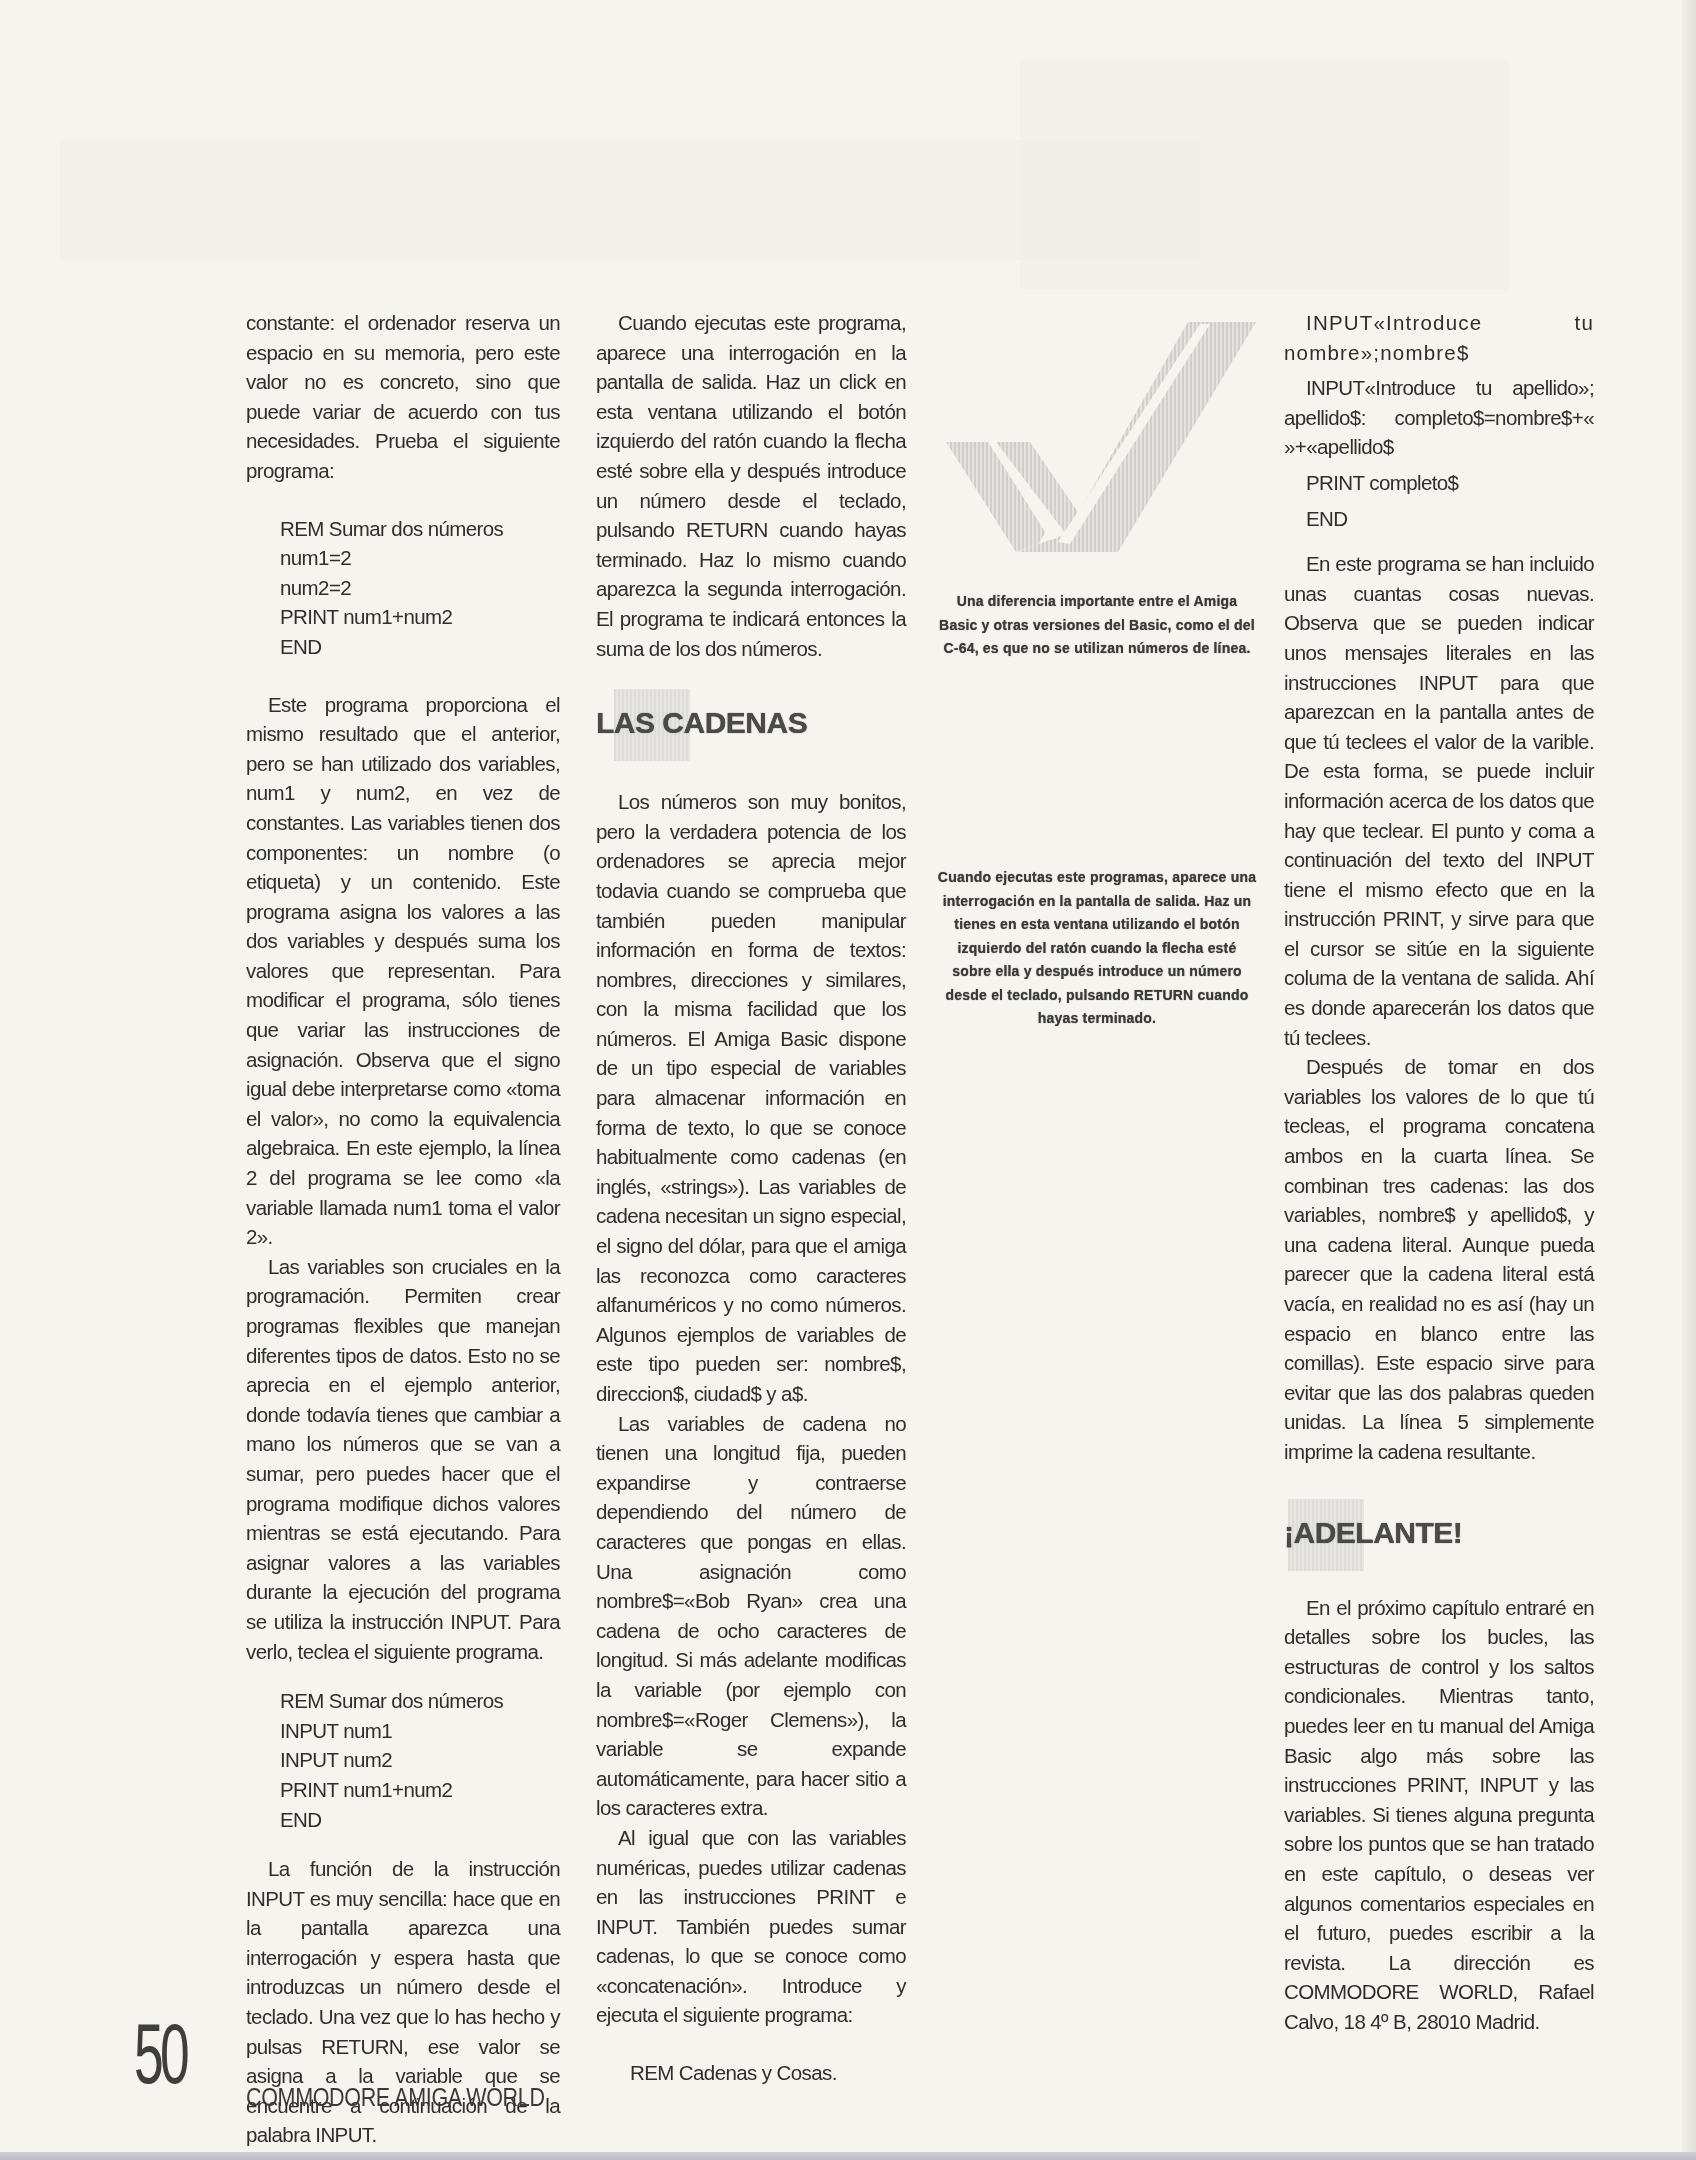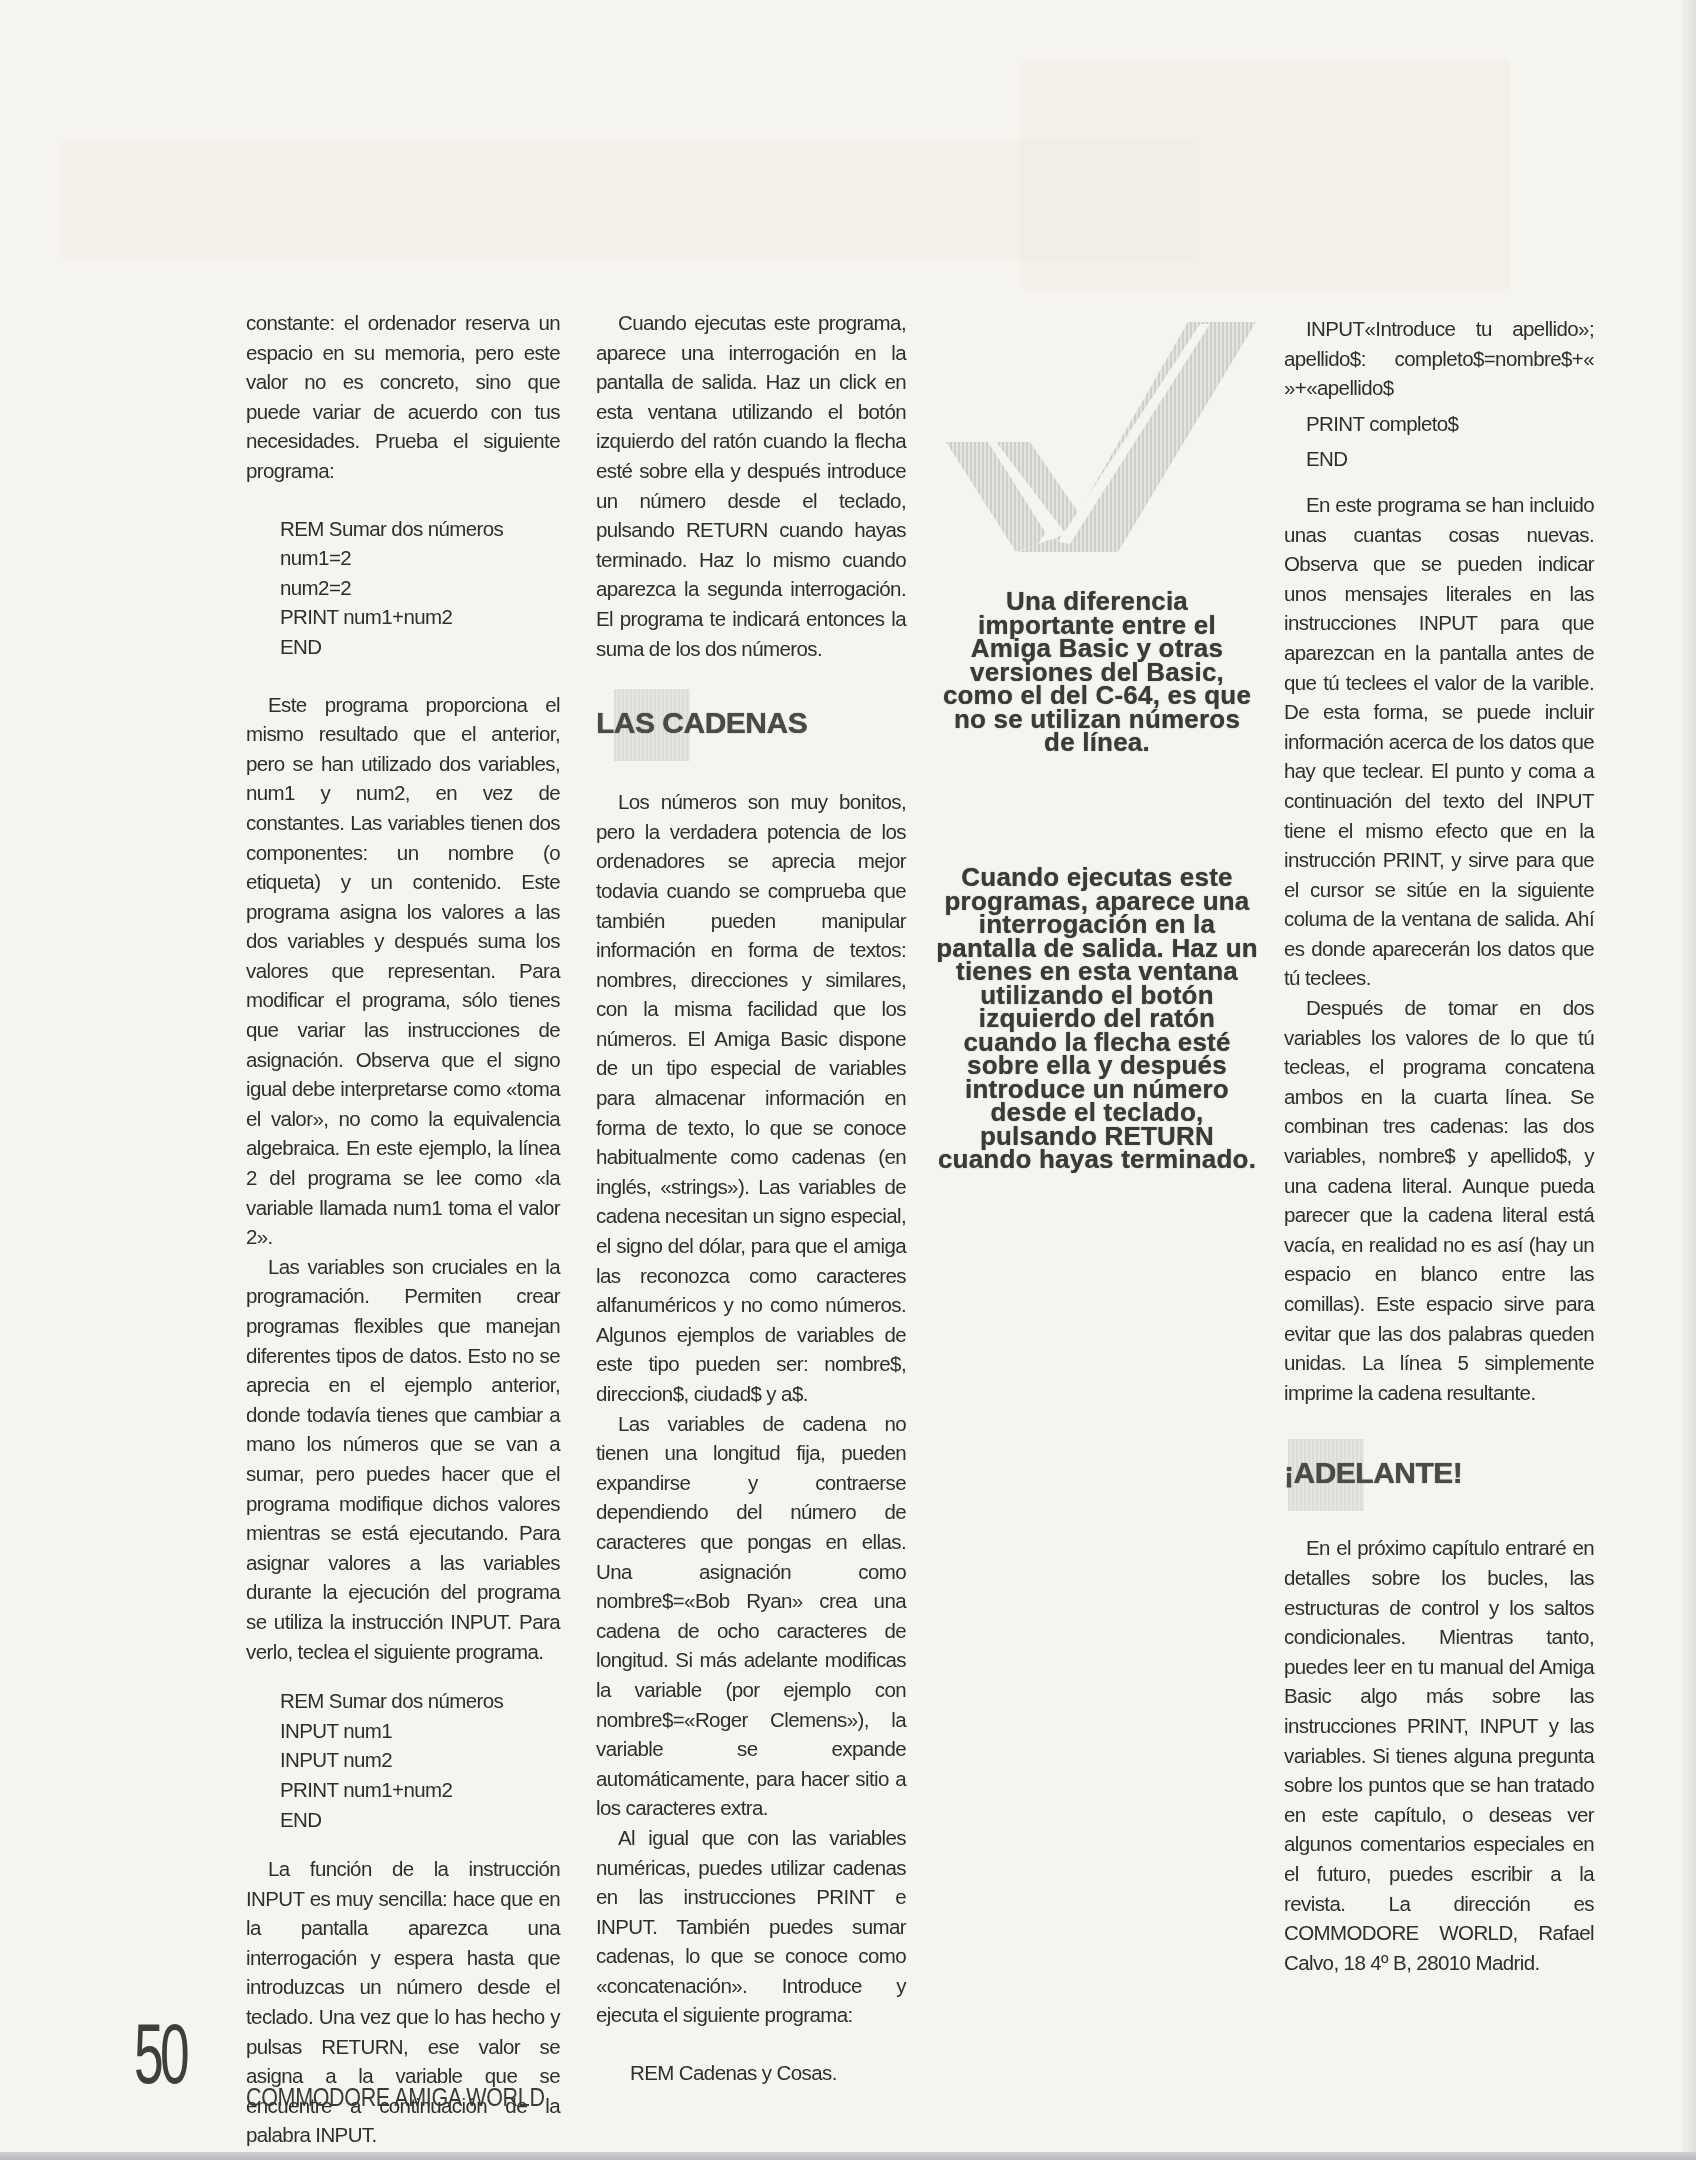--- a/index.html
+++ b/index.html
@@ -30,21 +30,21 @@
   .heading { position: relative; font-family: "Liberation Sans", sans-serif; font-weight: 700;
     font-size: 30px; letter-spacing: -0.5px; color: #4a4a48; margin: 30px 0 34px 0; height: 60px;
     line-height: 60px; text-indent: 0; }
   .heading .shade { position: absolute; left: 18px; top: -4px; width: 76px; height: 72px;
     background: repeating-linear-gradient(90deg, #dcdcd8 0 2px, #e6e5e1 2px 4px); z-index: 0; }
   .heading span.t { position: relative; z-index: 1; text-shadow: 0 0 1px #333; }
 
   .checkmark { position: absolute; left: 938px; top: 312px; width: 320px; height: 250px; }
 
   .pull { position: absolute; left: 936px; width: 322px; text-align: center;
-    font-weight: 900; font-size: 26px; line-height: 23.5px; color: #3a3a38; letter-spacing: 0.2px;
+    font-weight: 900; font-size: 14px; line-height: 23.5px; color: #3a3a38; letter-spacing: 0.2px;
     text-shadow: 0 0 1px #555; }
   .pull1 { top: 590px; }
   .pull2 { top: 866px; }
 
   .pagenum { position: absolute; left: 134px; top: 2010px; font-size: 86px; line-height: 86px;
     font-weight: 400; color: #3e3e3c; letter-spacing: -6px; transform: scaleX(0.62); transform-origin: 0 0;
     font-family: "Liberation Sans", sans-serif; }
   .footer { position: absolute; left: 246px; top: 2083px; font-size: 25px; letter-spacing: -0.4px;
     color: #3a3a38; transform: scaleX(0.86); transform-origin: 0 0; white-space: nowrap; }
 </style>
@@ -109,20 +109,21 @@
   <polygon points="148,210 268,10 318,10 180,240 150,240" fill="url(#hatch)"></polygon>
   <polygon points="120,230 262,12 272,12 132,232" fill="#f6f4ee"></polygon>
   <polygon points="52,132 58,132 120,226 112,228" fill="#f6f4ee"></polygon>
 </svg>
 
 <div class="pull pull1">Una diferencia importante entre el Amiga Basic y otras versiones del Basic, como el del C-64, es que no se utilizan números de línea.</div>
 <div class="pull pull2">Cuando ejecutas este programas, aparece una interrogación en la pantalla de salida. Haz un tienes en esta ventana utilizando el botón izquierdo del ratón cuando la flecha esté sobre ella y después introduce un número desde el teclado, pulsando RETURN cuando hayas terminado.</div>
 
 <div class="col c4">
   <div style="text-align:justify">
+    <p style="letter-spacing:1.2px">INPUT«Introduce tu nombre»;nombre$</p>
     <div style="height:6px"></div>
     <p>INPUT«Introduce tu apellido»; apellido$: completo$=nombre$+« »+«apellido$</p>
     <div style="height:6px"></div>
     <p>PRINT completo$</p>
     <div style="height:6px"></div>
     <p>END</p>
   </div>
   <div class="gap"></div>
   <p>En este programa se han incluido unas cuantas cosas nuevas. Observa que se pueden indicar unos mensajes literales en las instrucciones INPUT para que aparezcan en la pantalla antes de que tú teclees el valor de la varible. De esta forma, se puede incluir información acerca de los datos que hay que teclear. El punto y coma a continuación del texto del INPUT tiene el mismo efecto que en la instrucción PRINT, y sirve para que el cursor se sitúe en la siguiente columa de la ventana de salida. Ahí es donde aparecerán los datos que tú teclees.</p>
   <p>Después de tomar en dos variables los valores de lo que tú tecleas, el programa concatena ambos en la cuarta línea. Se combinan tres cadenas: las dos variables, nombre$ y apellido$, y una cadena literal. Aunque pueda parecer que la cadena literal está vacía, en realidad no es así (hay un espacio en blanco entre las comillas). Este espacio sirve para evitar que las dos palabras queden unidas. La línea 5 simplemente imprime la cadena resultante.</p>

